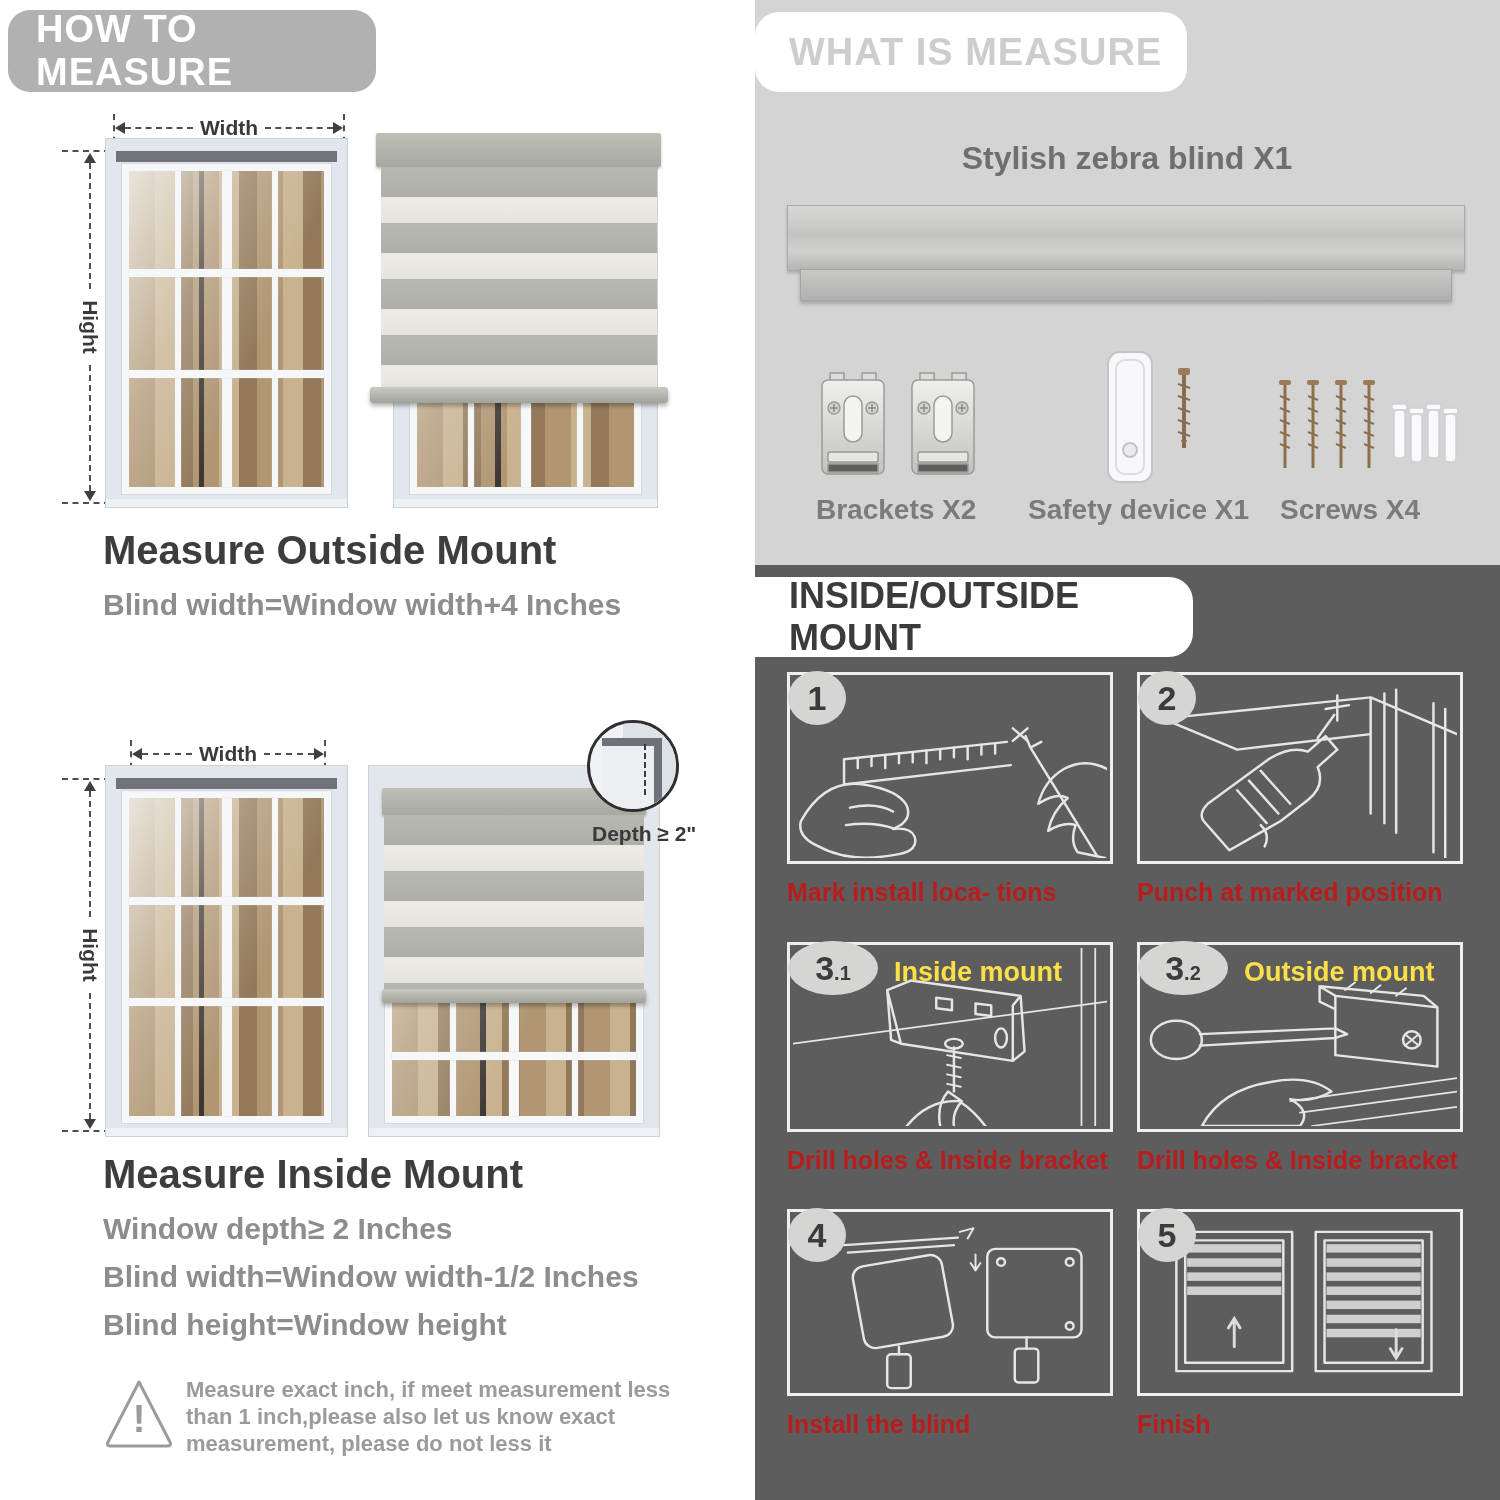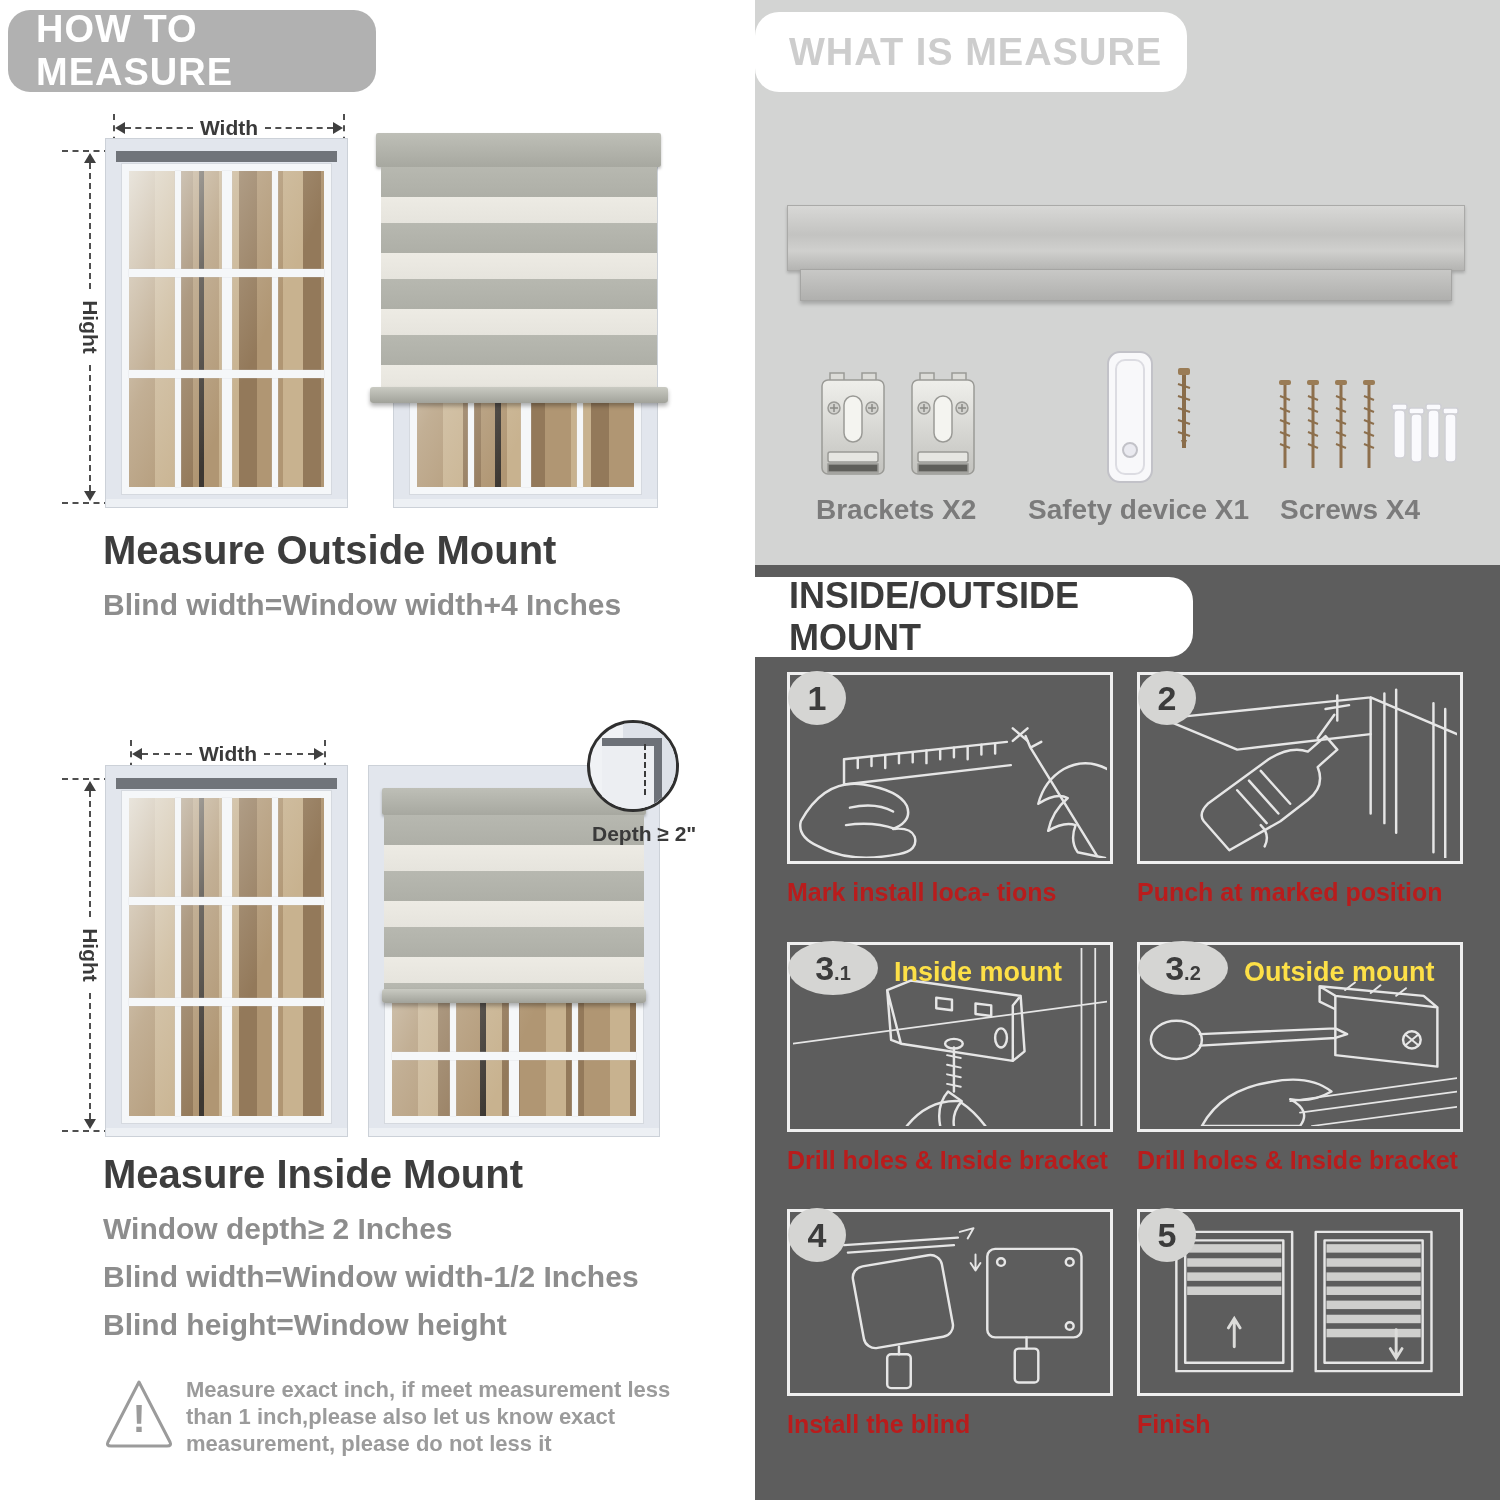--- a/index.html
+++ b/index.html
@@ -226,20 +226,21 @@
     </svg>
   </div>
   <div class="abs warn-text" style="left:186px;top:1376px;">Measure exact inch, if meet measurement less</div>
   <div class="abs warn-text" style="left:186px;top:1403px;">than 1 inch,please also let us know exact</div>
   <div class="abs warn-text" style="left:186px;top:1430px;">measurement, please do not less it</div>
 
   <div class="abs banner-white-top">
     <span>WHAT IS MEASURE</span>
   </div>
 
+  <div class="abs product-title" style="left:1127px;top:140px;transform:translateX(-50%);">Stylish zebra blind X1</div>
 
   <div class="abs headrail" style="left:787px;top:205px;width:676px;height:64px;"></div>
   <div class="abs headrail-lip" style="left:800px;top:269px;width:650px;height:30px;"></div>
 
   <div class="abs" style="left:818px;top:366px;width:160px;height:122px;">
     <svg viewBox="0 0 160 122">
       <defs>
         <linearGradient id="mg" x1="0" y1="0" x2="0" y2="1">
           <stop offset="0" stop-color="#efefeb"></stop>
             <stop offset="1" stop-color="#c2c2be"></stop>

